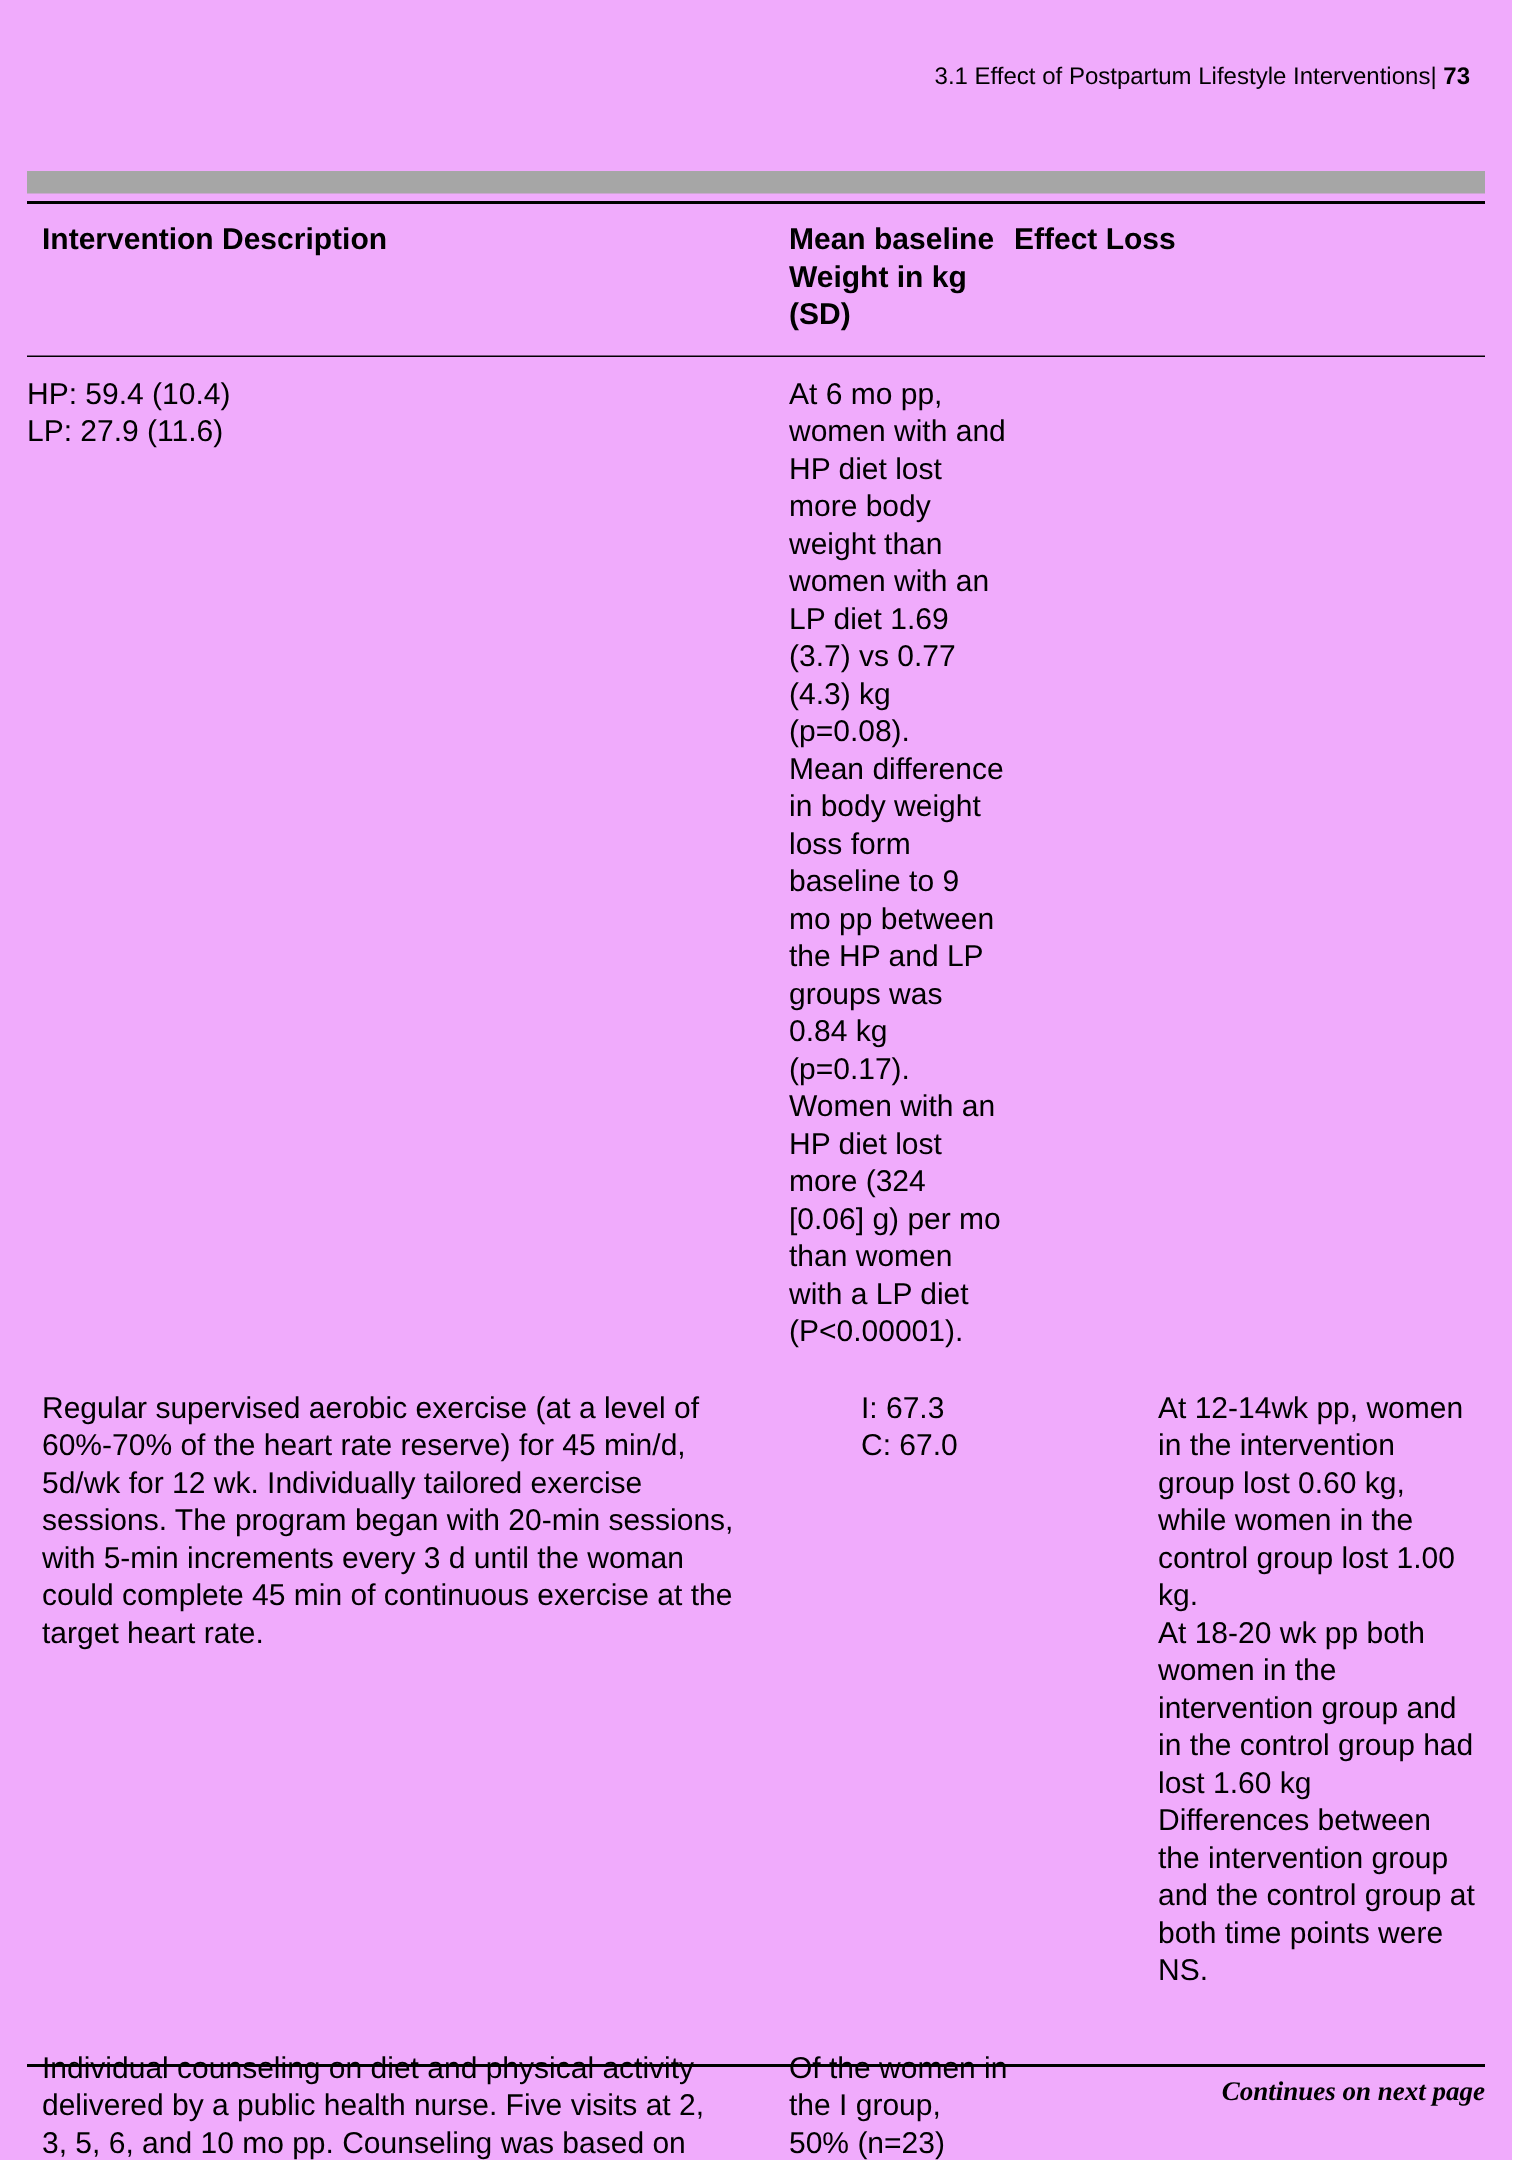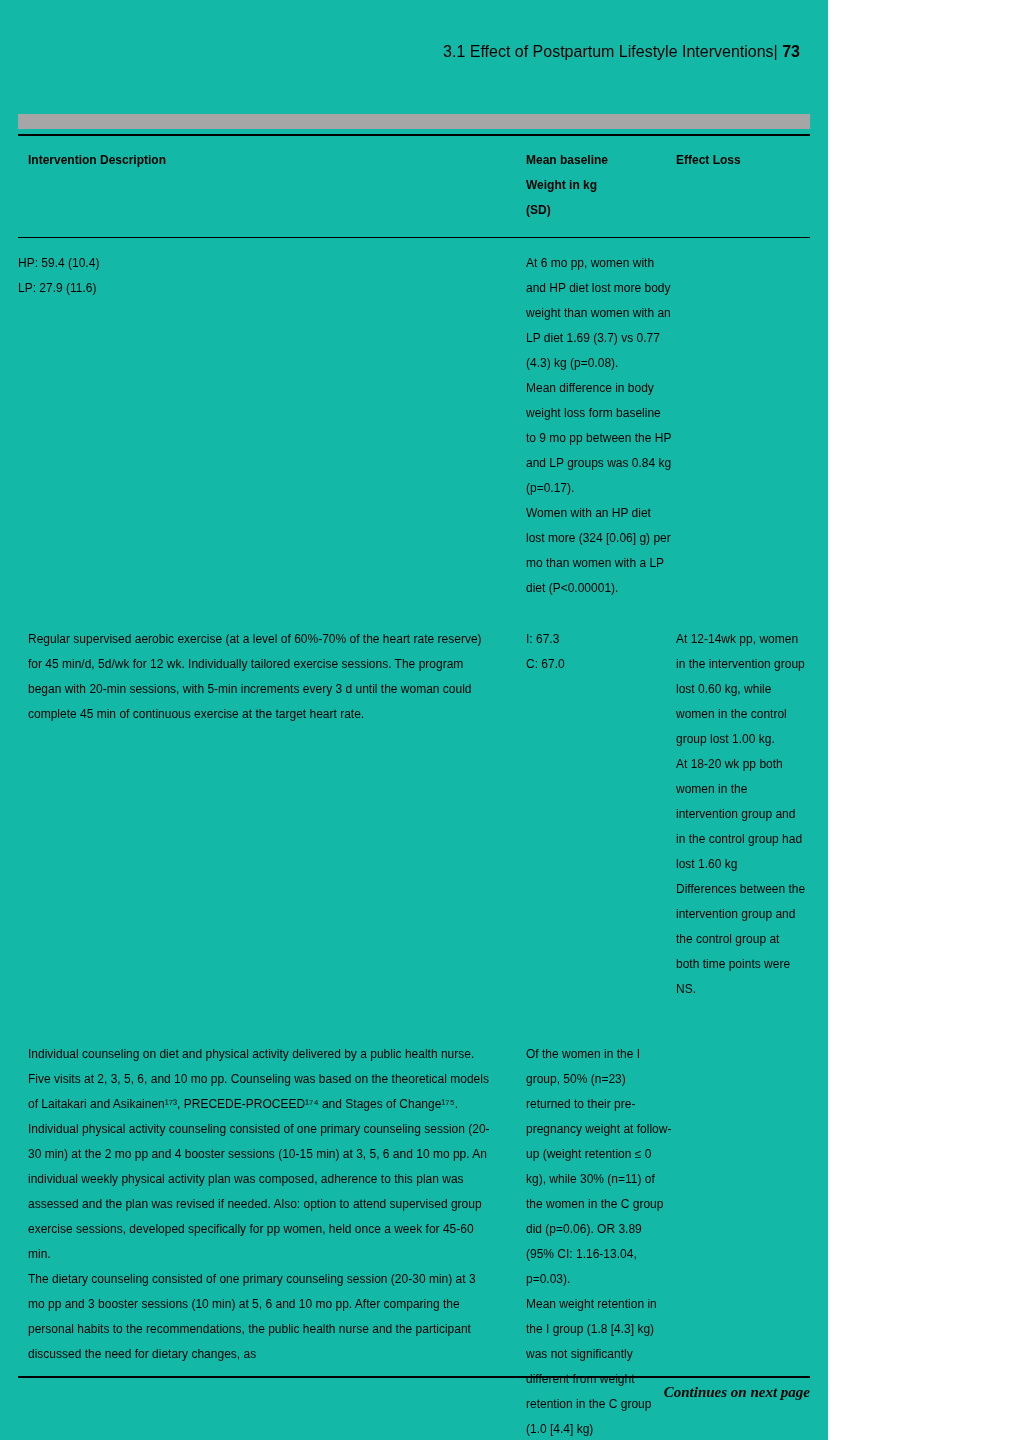--- a/index.html
+++ b/index.html
@@ -3,58 +3,58 @@
 <meta charset="utf-8">
 <style>
   * { margin:0; padding:0; box-sizing:border-box; }
   html,body { background:#ffffff; }
   body {
     width:1020px; height:1440px;
     font-family:"Liberation Sans","DejaVu Sans",sans-serif;
     color:var(--text,#000);
   }
   .page {
-    position:relative; width:828px; height:1440px;
-    background:#14b8a6; overflow:hidden;
+    position:relative; width:1008px; height:1440px;
+    background:#f0abfc; overflow:hidden;
   }
   .running-header {
     position:absolute; top:42px; left:28px; right:28px;
     text-align:right; font-size:16px; line-height:20px;
   }
   .running-header .pagenum { font-weight:bold; }
 
   .doc-table { position:absolute; top:114px; left:18px; right:18px; }
   .gray-bar { height:15px; background:var(--header_band,#a6a6a6); }
   .rule { background:var(--rule,#000); }
   .rule-top { height:2px; margin-top:5px; }
   .rule-mid { height:1px; }
   .rule-bottom { height:2px; }
 
   .trow {
     display:grid;
     grid-template-columns:508px 150px 1fr;
     align-items:start;
   }
   .cell {
-    font-size:12px; line-height:25px;
+    font-size:20px; line-height:25px;
     white-space:pre-line;
   }
   .c1 { padding-left:10px; padding-right:36px; }
   .c2 { padding-right:10px; }
   .c3 { padding-right:4px; }
   .thead { padding-top:12px; padding-bottom:14px; }
   .thead .cell { font-weight:bold; }
   .body-row.row-0 { margin-top:13px; }
-  .body-row.row-1 { margin-top:26px; }
+  .body-row.row-1 { margin-top:26px;gap:48px; }
   .body-row.row-2 { margin-top:40px; }
 
   .page-footer { position:absolute; left:18px; right:18px; top:1376px; }
   .continues {
     margin-top:6px; text-align:right;
-    font-size:15px; font-style:italic; font-weight:bold;
+    font-size:18px; font-style:italic; font-weight:bold;
     font-family:"Liberation Serif","DejaVu Serif",serif;
   }
 </style>
 </head>
 <body>
 
 <div class="page">
 
   <div class="running-header">
     <span>3.1 Effect of Postpartum Lifestyle Interventions| </span><span class="pagenum">73</span>

